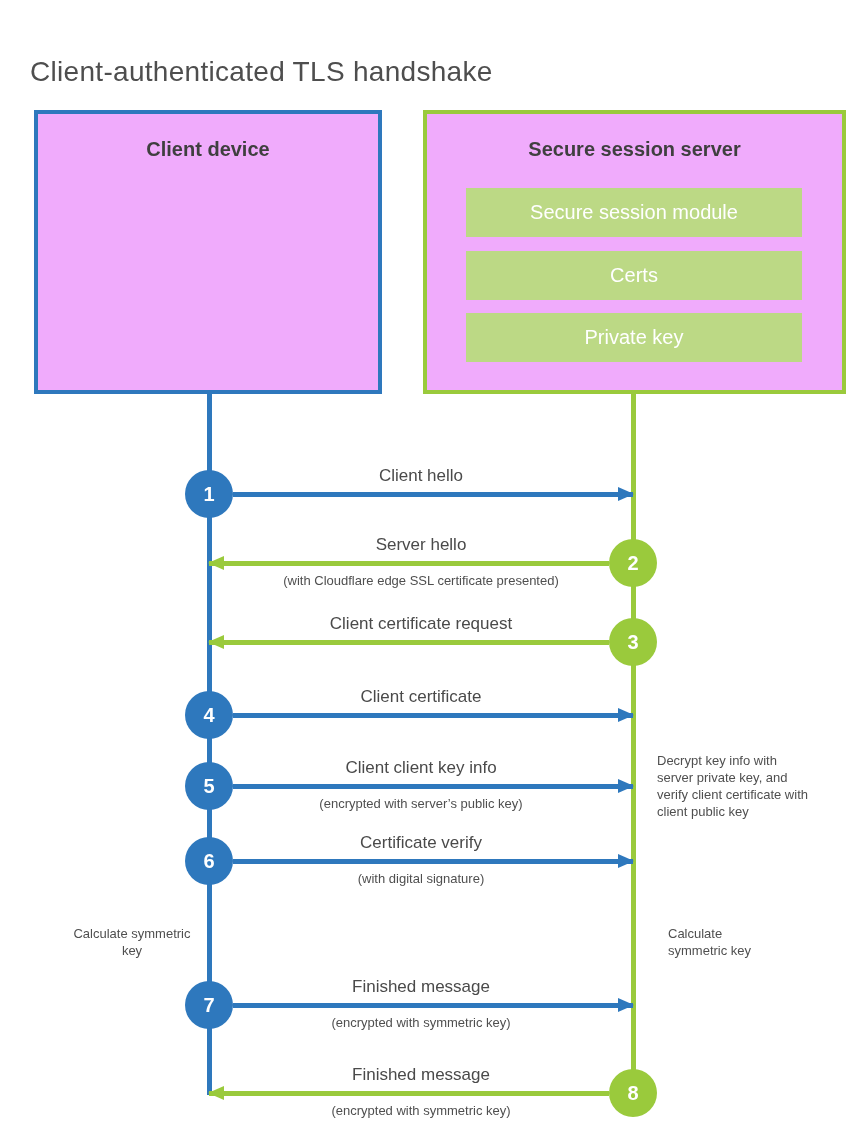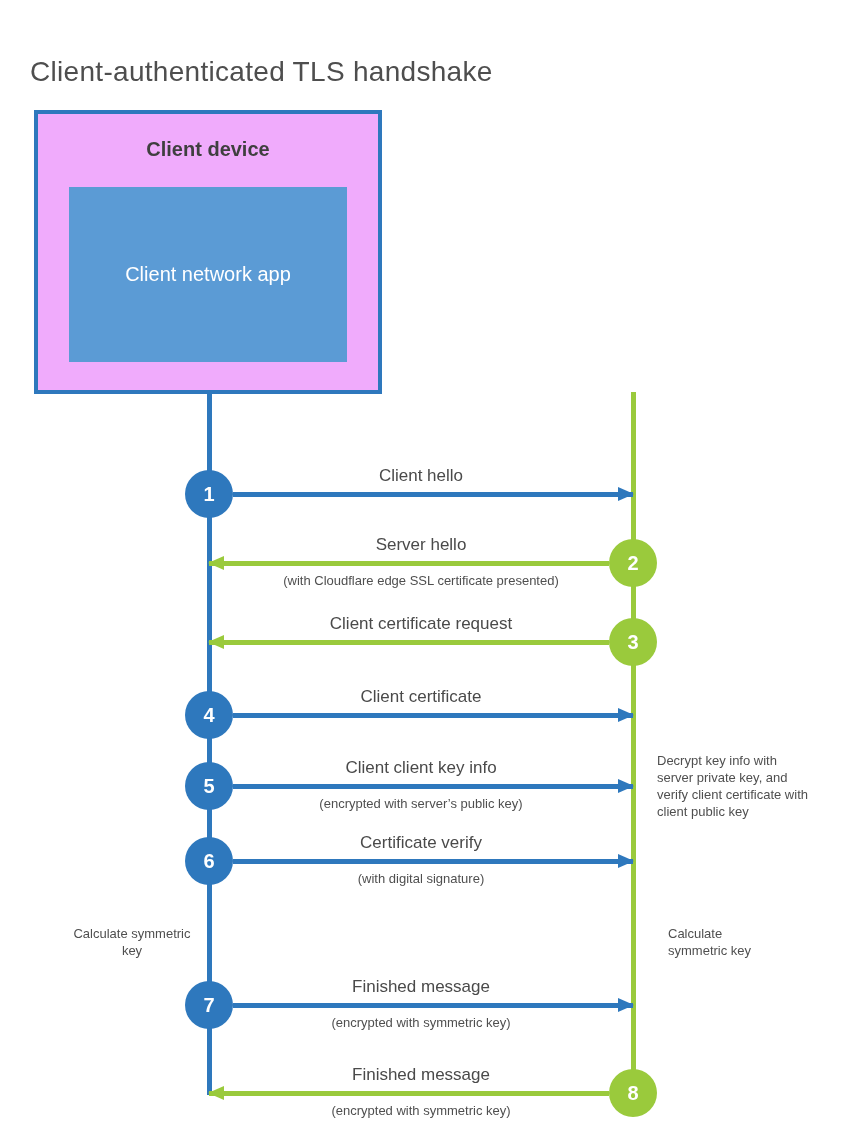--- a/index.html
+++ b/index.html
@@ -79,25 +79,28 @@
 </style>
 </head>
 <body>
 
 <div class="canvas">
 
   <div class="title">Client-authenticated TLS handshake</div>
 
   <div class="entity-box client-box">
     <div class="entity-title">Client device</div>
-    <div class="app-box">
-      <span>Client network app</span>
-    </div>
   </div>
 
+  <div class="entity-box server-box">
+    <div class="entity-title">Secure session server</div>
+    <div class="bar" style="top:74px">Secure session module</div>
+    <div class="bar" style="top:137px">Certs</div>
+    <div class="bar" style="top:199px">Private key</div>
+  </div>
 
   <div class="vline blue"></div>
   <div class="vline green"></div>
 
   <div>
     <div class="arrow right blue" style="top:492px"></div>
     <div class="circle blue" style="top:470px">1</div>
     <div class="step-label" style="top:466px">Client hello</div>
   </div>
 

